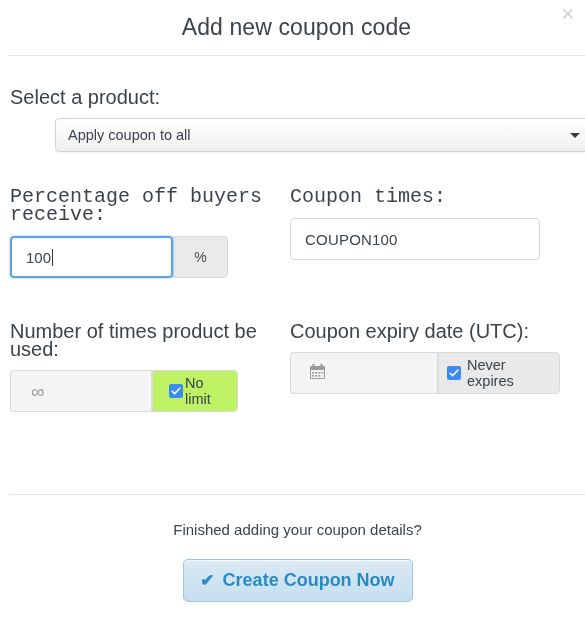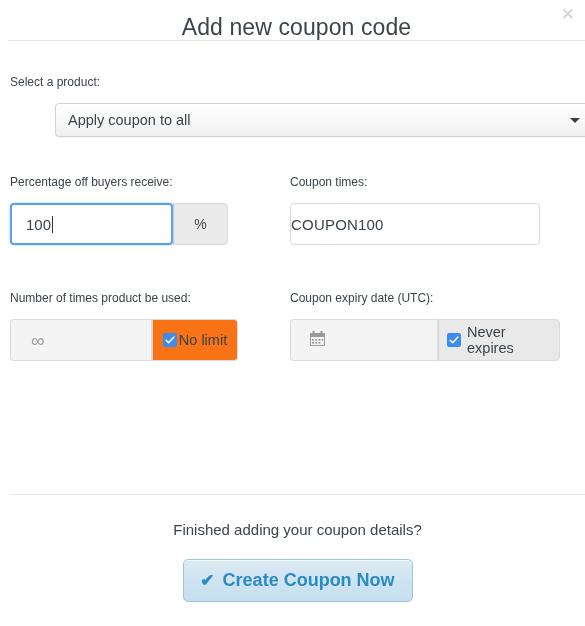--- a/index.html
+++ b/index.html
@@ -19,21 +19,21 @@
     position: relative;
     width: 585px;
     height: 626px;
     background: #ffffff;
     box-sizing: border-box;
   }
 
   
   .modal-header {
     position: relative;
-    height: 41px;
+    height: 56px;
     border-bottom: 1px solid #e5e5e5;
     box-sizing: border-box;
     margin-left: 8px;
   }
   .modal-title {
     text-align: center;
     font-size: 23px;
     line-height: 55px;
     font-weight: normal;
     color: #3b434b;
@@ -52,21 +52,21 @@
     user-select: none;
   }
 
   
   .modal-body {
     padding: 0 10px;
     box-sizing: border-box;
   }
 
   .field-label {
-    font-size: 12px;
+    font-size: 20px;
     color: #3b434b;
     margin: 0;
     padding: 0;
     line-height: 18px;
   }
 
   .row-product { padding-top: 32px; }
   .row-product .field-label { margin-bottom: 12px; }
 
   
@@ -102,21 +102,21 @@
   }
 
   
   .two-col {
     display: flex;
   }
   .col-left { width: 280px; }
   .col-right { width: 285px; }
 
   .row-codes { padding-top: 36px; }
-  .row-codes .field-label { margin-bottom: 12px; }
+  .row-codes .field-label { margin-bottom: 12px; font-family: Liberation Mono, monospace; }
 
   .row-limits { padding-top: 44px; }
   .row-limits .field-label { margin-bottom: 12px; }
 
   
   .input-group {
     display: flex;
     align-items: stretch;
     height: 42px;
   }
@@ -171,39 +171,40 @@
     box-sizing: border-box;
     width: 250px;
     height: 42px;
     border: 1px solid #d8dbdd;
     border-radius: 4px;
     background: #ffffff;
     font-size: 15px;
     color: #3b434b;
     display: flex;
     align-items: center;
+    padding-left: 14px;
     letter-spacing: 0.2px;
   }
 
   
   .limit-group .ig-input {
     width: 142px;
     background: #f4f4f4;
     justify-content: flex-start;
     padding-left: 20px;
     color: #8b8b8b;
     border-right: 1px solid #dcdcdc;
   }
   .limit-group .ig-addon {
     width: 86px;
-    background: #f97316;
+    background: #bef264;
     gap: 2px;
     font-size: 14.5px;
     color: #3b434b;
-    padding: 0 8px;
+    padding: 0 16px;
   }
 
   .expiry-group .ig-input {
     width: 148px;
     background: #f4f4f4;
     justify-content: flex-start;
     padding-left: 18px;
     color: #8b8b8b;
     border-right: 1px solid #dcdcdc;
   }

